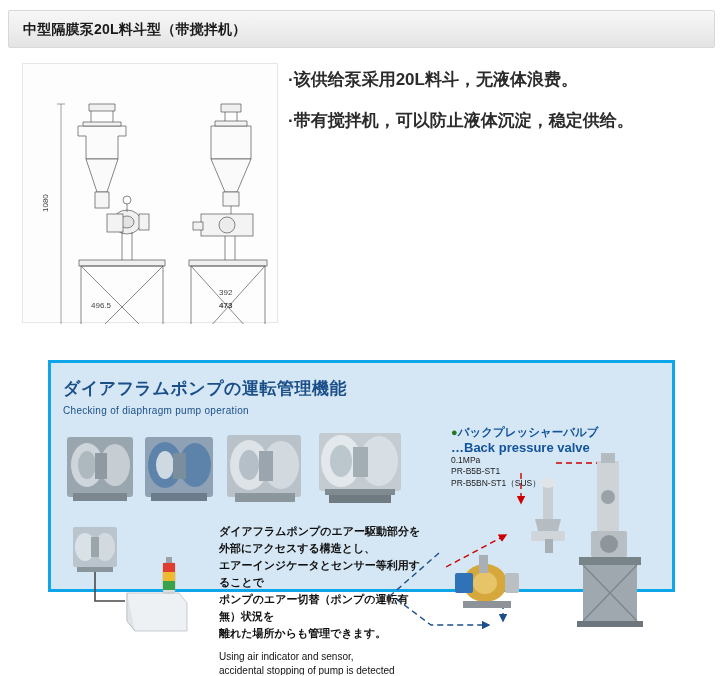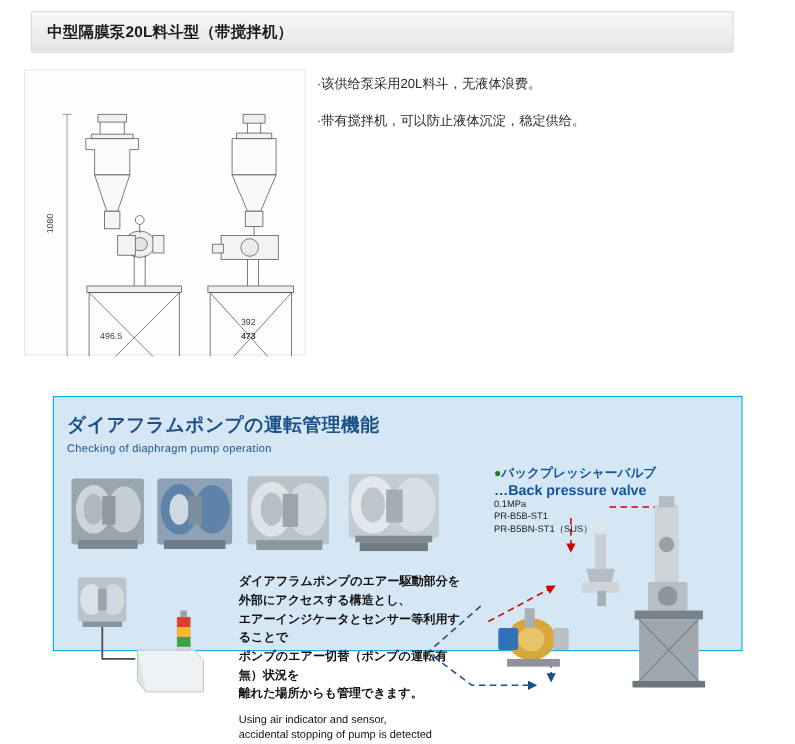--- a/index.html
+++ b/index.html
@@ -14,25 +14,24 @@
     width: 723px;
     height: 676px;
     overflow: hidden;
     background: #fff;
   }
 
   
   .header {
     position: absolute;
     left: 8px; top: 10px;
-    width: 639px; height: 38px;
+    width: 707px; height: 38px;
     background: linear-gradient(to bottom, #f7f7f7 0%, #ededed 55%, #e3e3e3 100%);
     border: 1px solid #d8d8d8;
     border-radius: 2px;
-    margin-left: 20px;
   }
   .header-title {
     position: absolute;
     left: 14px; top: 10px;
     font-size: 14px;
     font-weight: bold;
     color: #1a1a1a;
     letter-spacing: 0.2px;
   }
 
@@ -48,36 +47,37 @@
     width: 256px; height: 260px;
     background: #fdfdfd;
     border: 1px solid #e6e6e6;
   }
   .bullets {
     position: absolute;
     left: 288px; top: 13px;
     width: 420px;
   }
   .bullet {
-    font-size: 12px;
+    font-size: 17px;
     color: #2b2b2b;
     margin-bottom: 17px;
     line-height: 1.4;
+    font-weight: bold;
   }
 
   
   .tech-svg { position: absolute; left: 0; top: 0; }
 
   
   .panel {
     position: absolute;
     left: 48px; top: 360px;
     width: 627px; height: 232px;
     background: #d5e7f5;
-    border: 1px solid #0ea5e9;
+    border: 3px solid #0ea5e9;
   }
   .panel-title-jp {
     position: absolute;
     left: 12px; top: 14px;
     font-size: 17px;
     font-weight: bold;
     color: #1b4f8a;
     letter-spacing: 0.5px;
   }
   .panel-title-en {

